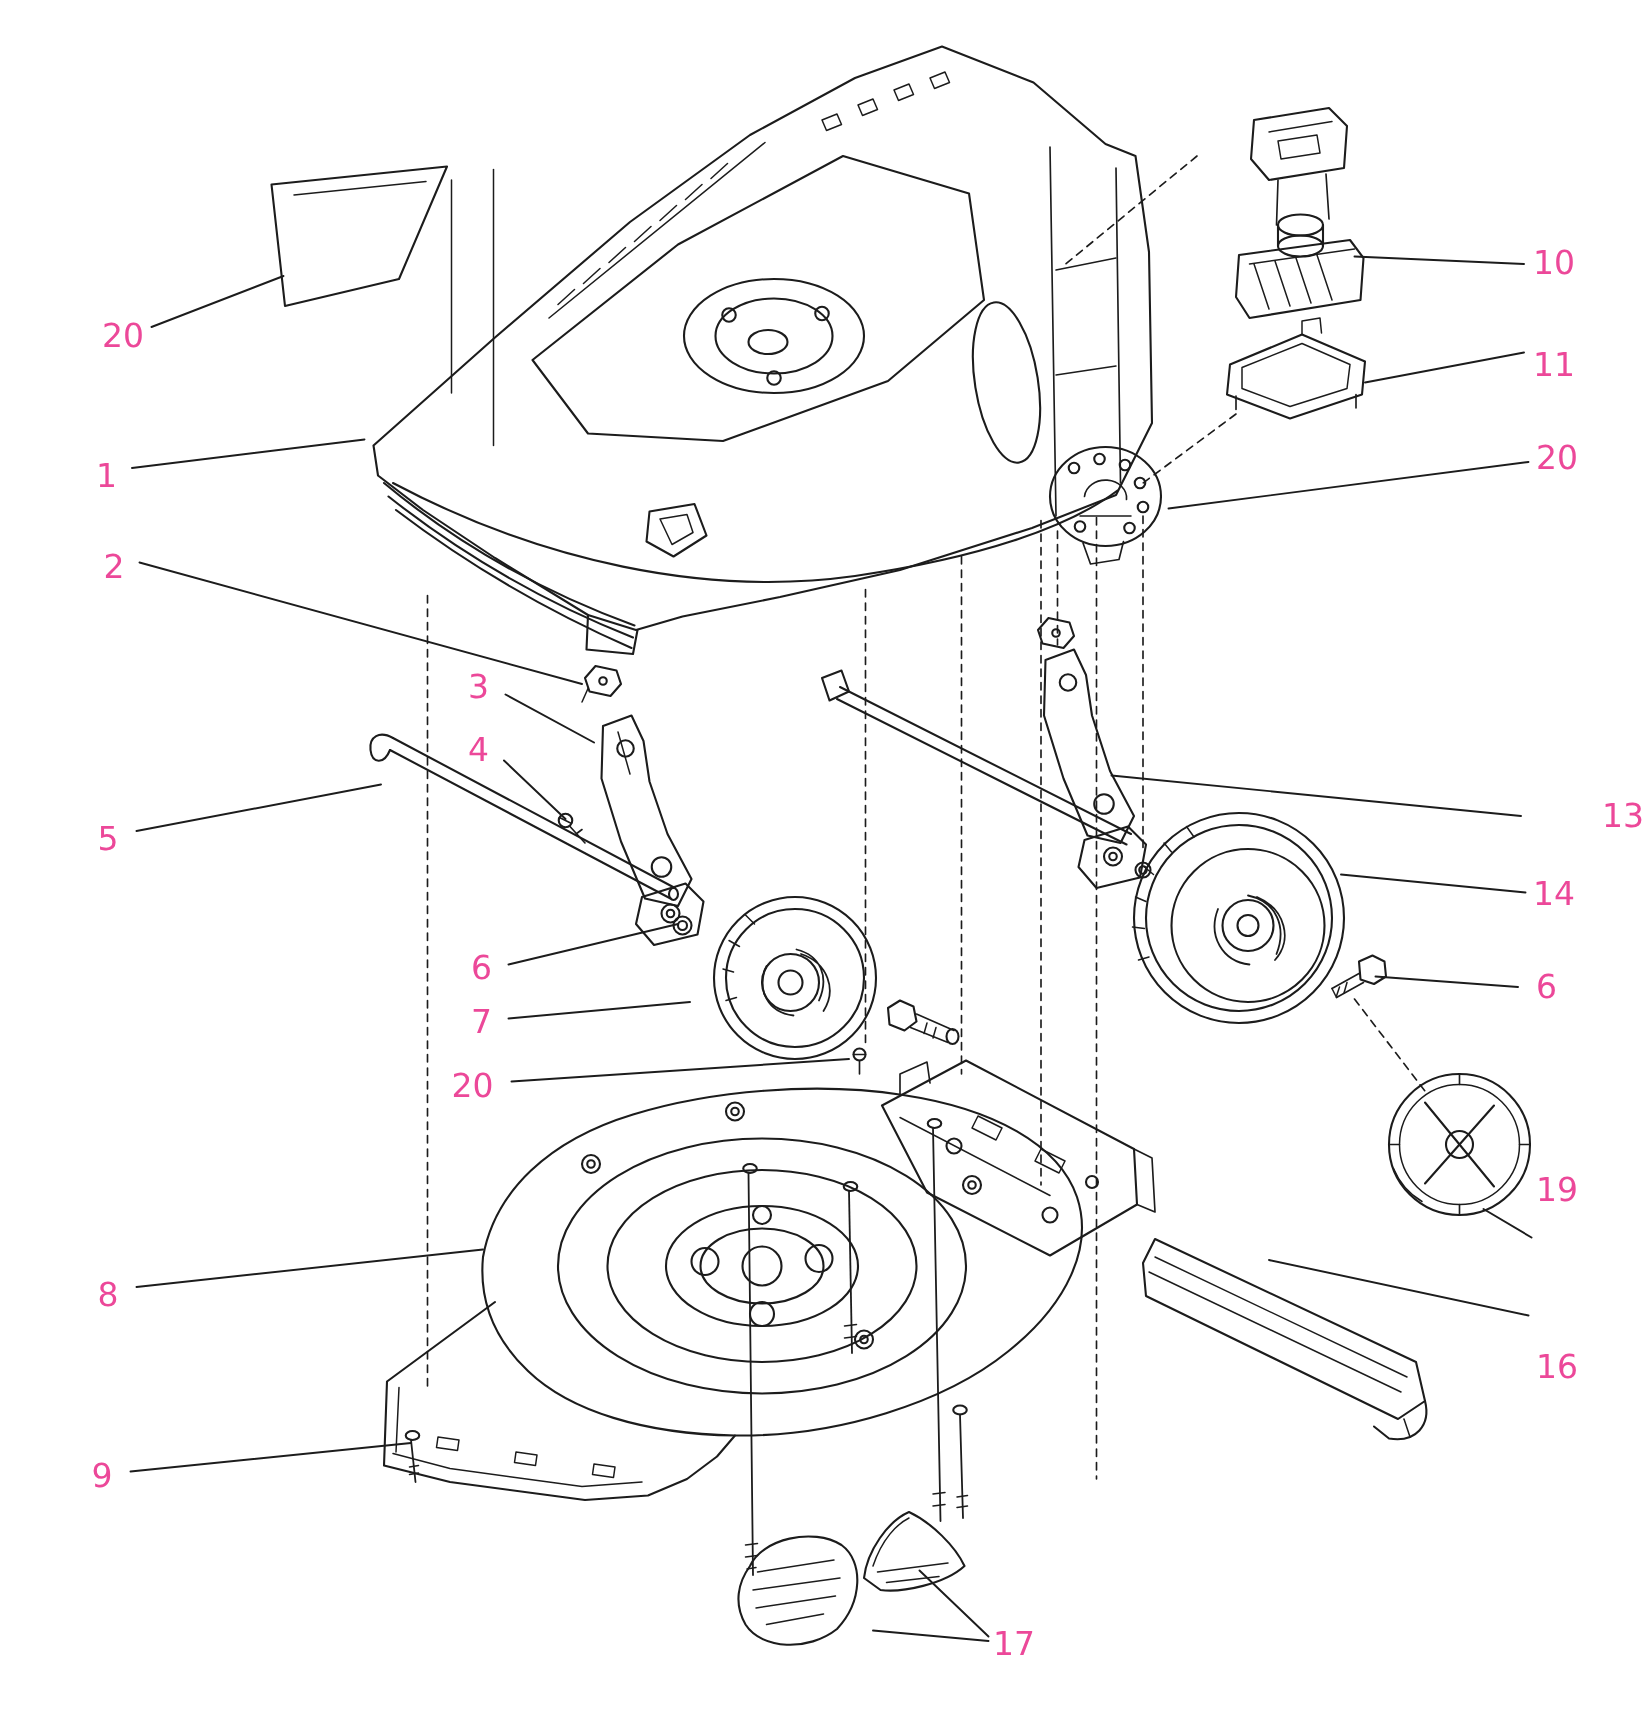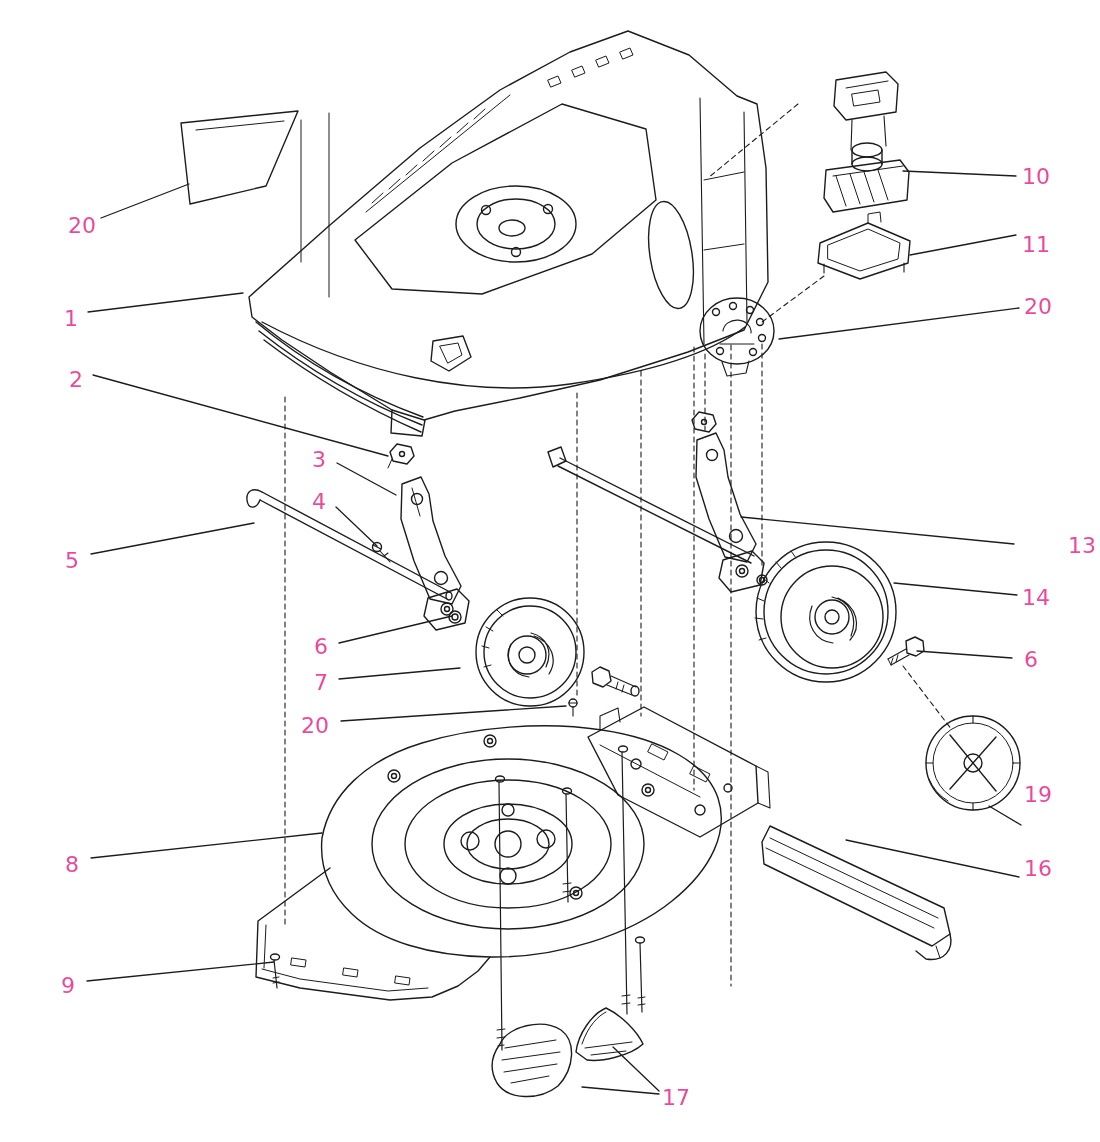--- a/index.html
+++ b/index.html
@@ -293,20 +293,20 @@
     <span class="callout" style="left:321px;top:646px">6</span>
     <span class="callout" style="left:321px;top:682px">7</span>
     <span class="callout" style="left:72px;top:864px">8</span>
     <span class="callout" style="left:68px;top:985px">9</span>
     <span class="callout" style="left:1036px;top:176px">10</span>
     <span class="callout" style="left:1036px;top:244px">11</span>
     <span class="callout" style="left:1038px;top:306px">20</span>
     <span class="callout" style="left:1082px;top:545px">13</span>
     <span class="callout" style="left:1036px;top:597px">14</span>
     <span class="callout" style="left:1031px;top:659px">6</span>
-    <span class="callout" style="left:1038px;top:868px">16</span>
+    <span class="callout" style="left:1038px;top:912px">16</span>
     <span class="callout" style="left:676px;top:1097px">17</span>
     <span class="callout" style="left:315px;top:725px">20</span>
     <span class="callout" style="left:1038px;top:794px">19</span>
     <span class="callout" style="left:82px;top:225px">20</span>
   </div>
 
 </div>
 
 </body></html>

